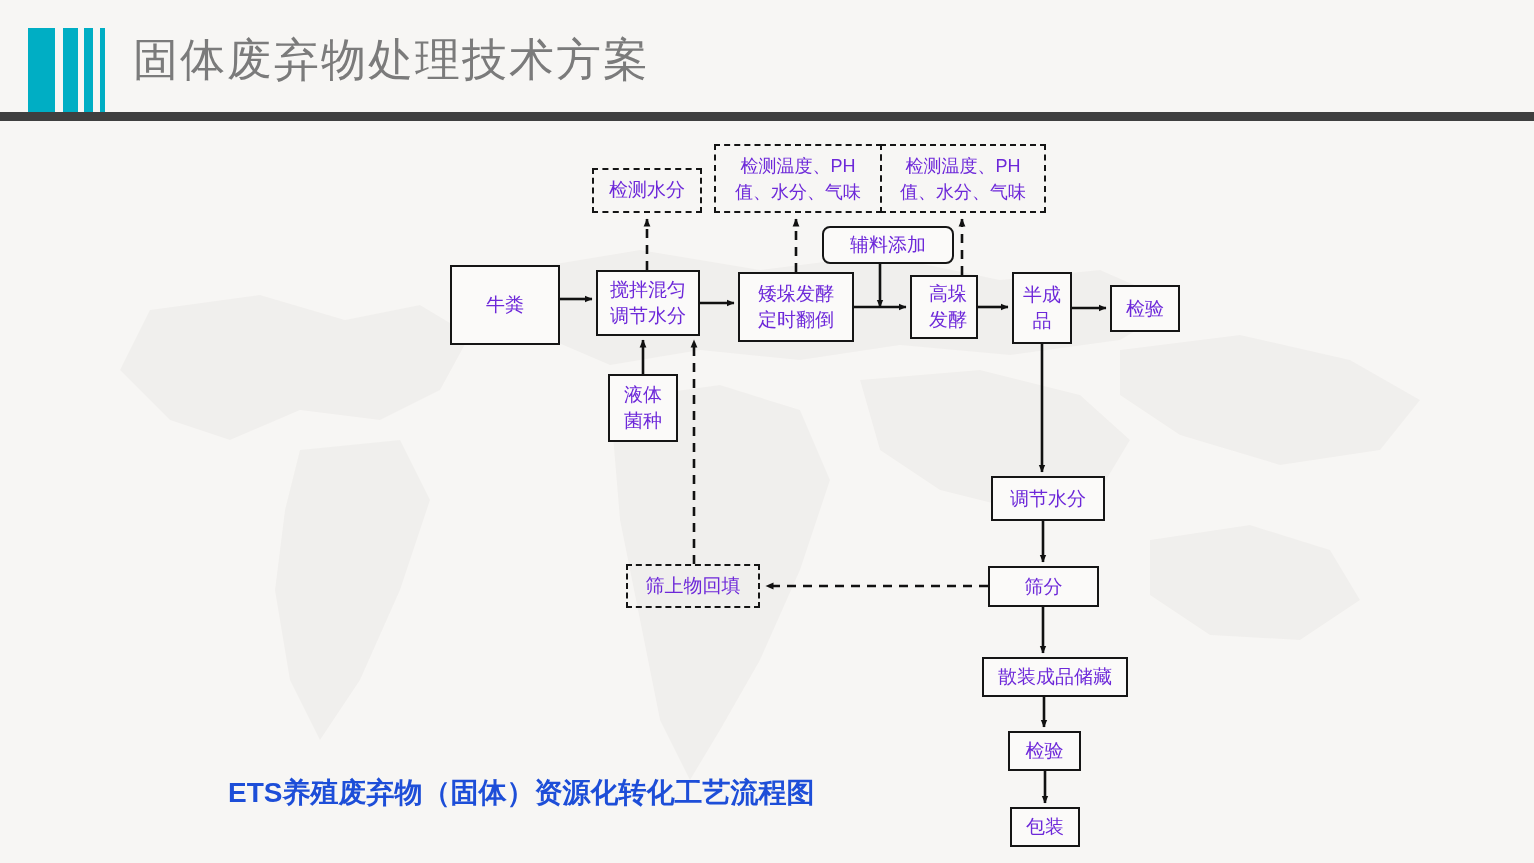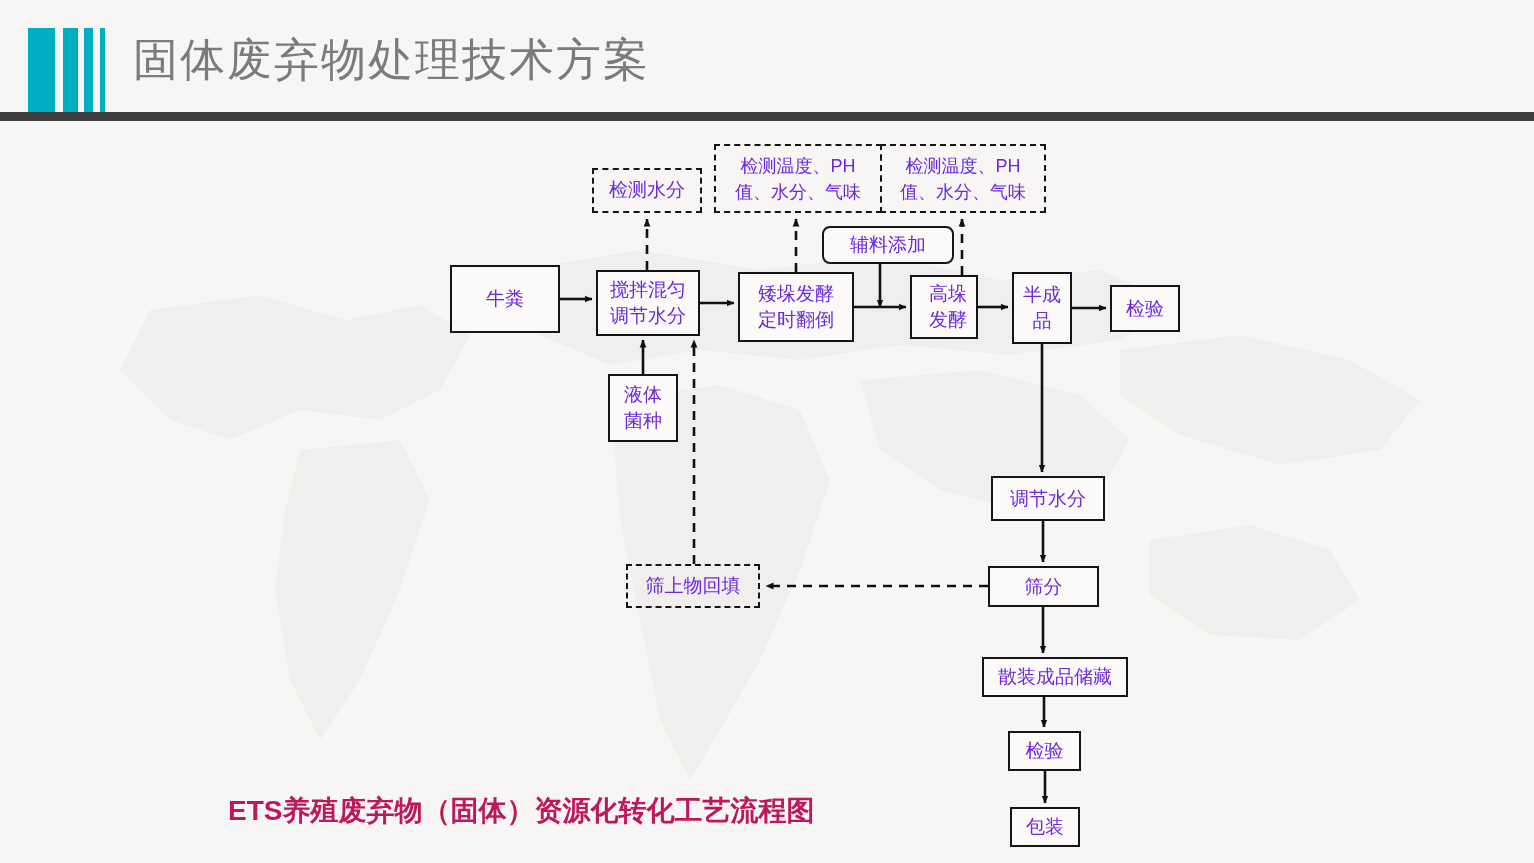--- a/index.html
+++ b/index.html
@@ -83,24 +83,24 @@
     border-style: dashed;
     border-width: 2.5px;
     background: transparent;
   }
   .node.small { font-size: 18px; }
 
   
   #caption {
     position: absolute;
     left: 228px;
-    top: 792px;
+    top: 774px;
     font-size: 28px;
     font-weight: bold;
-    color: #be185d;
+    color: #1d4ed8;
     letter-spacing: 0px;
     white-space: nowrap;
     z-index: 4;
   }
 
   svg.edges {
     position: absolute;
     left: 0; top: 0;
     width: 1534px; height: 863px;
     z-index: 2;
@@ -166,21 +166,21 @@
       <path d="M647,270 L647,219"></path>
       <path d="M796,272 L796,219"></path>
       <path d="M962,275 L962,219"></path>
 
       <path d="M988,586 L766,586"></path>
 
       <path d="M694,564 L694,340"></path>
     </g>
   </svg>
 
-  <div class="node" style="left:450px;top:265px;width:110px;height:68px;">牛粪</div>
+  <div class="node" style="left:450px;top:265px;width:110px;height:80px;">牛粪</div>
 
   <div class="node" style="left:596px;top:270px;width:104px;height:66px;">搅拌混匀
 调节水分</div>
 
   <div class="node" style="left:738px;top:272px;width:116px;height:70px;">矮垛发酵
 定时翻倒</div>
 
   <div class="node" style="left:910px;top:275px;width:68px;height:64px;padding-left:8px;">高垛发酵</div>
 
   <div class="node" style="left:1012px;top:272px;width:60px;height:72px;">半成品</div>

